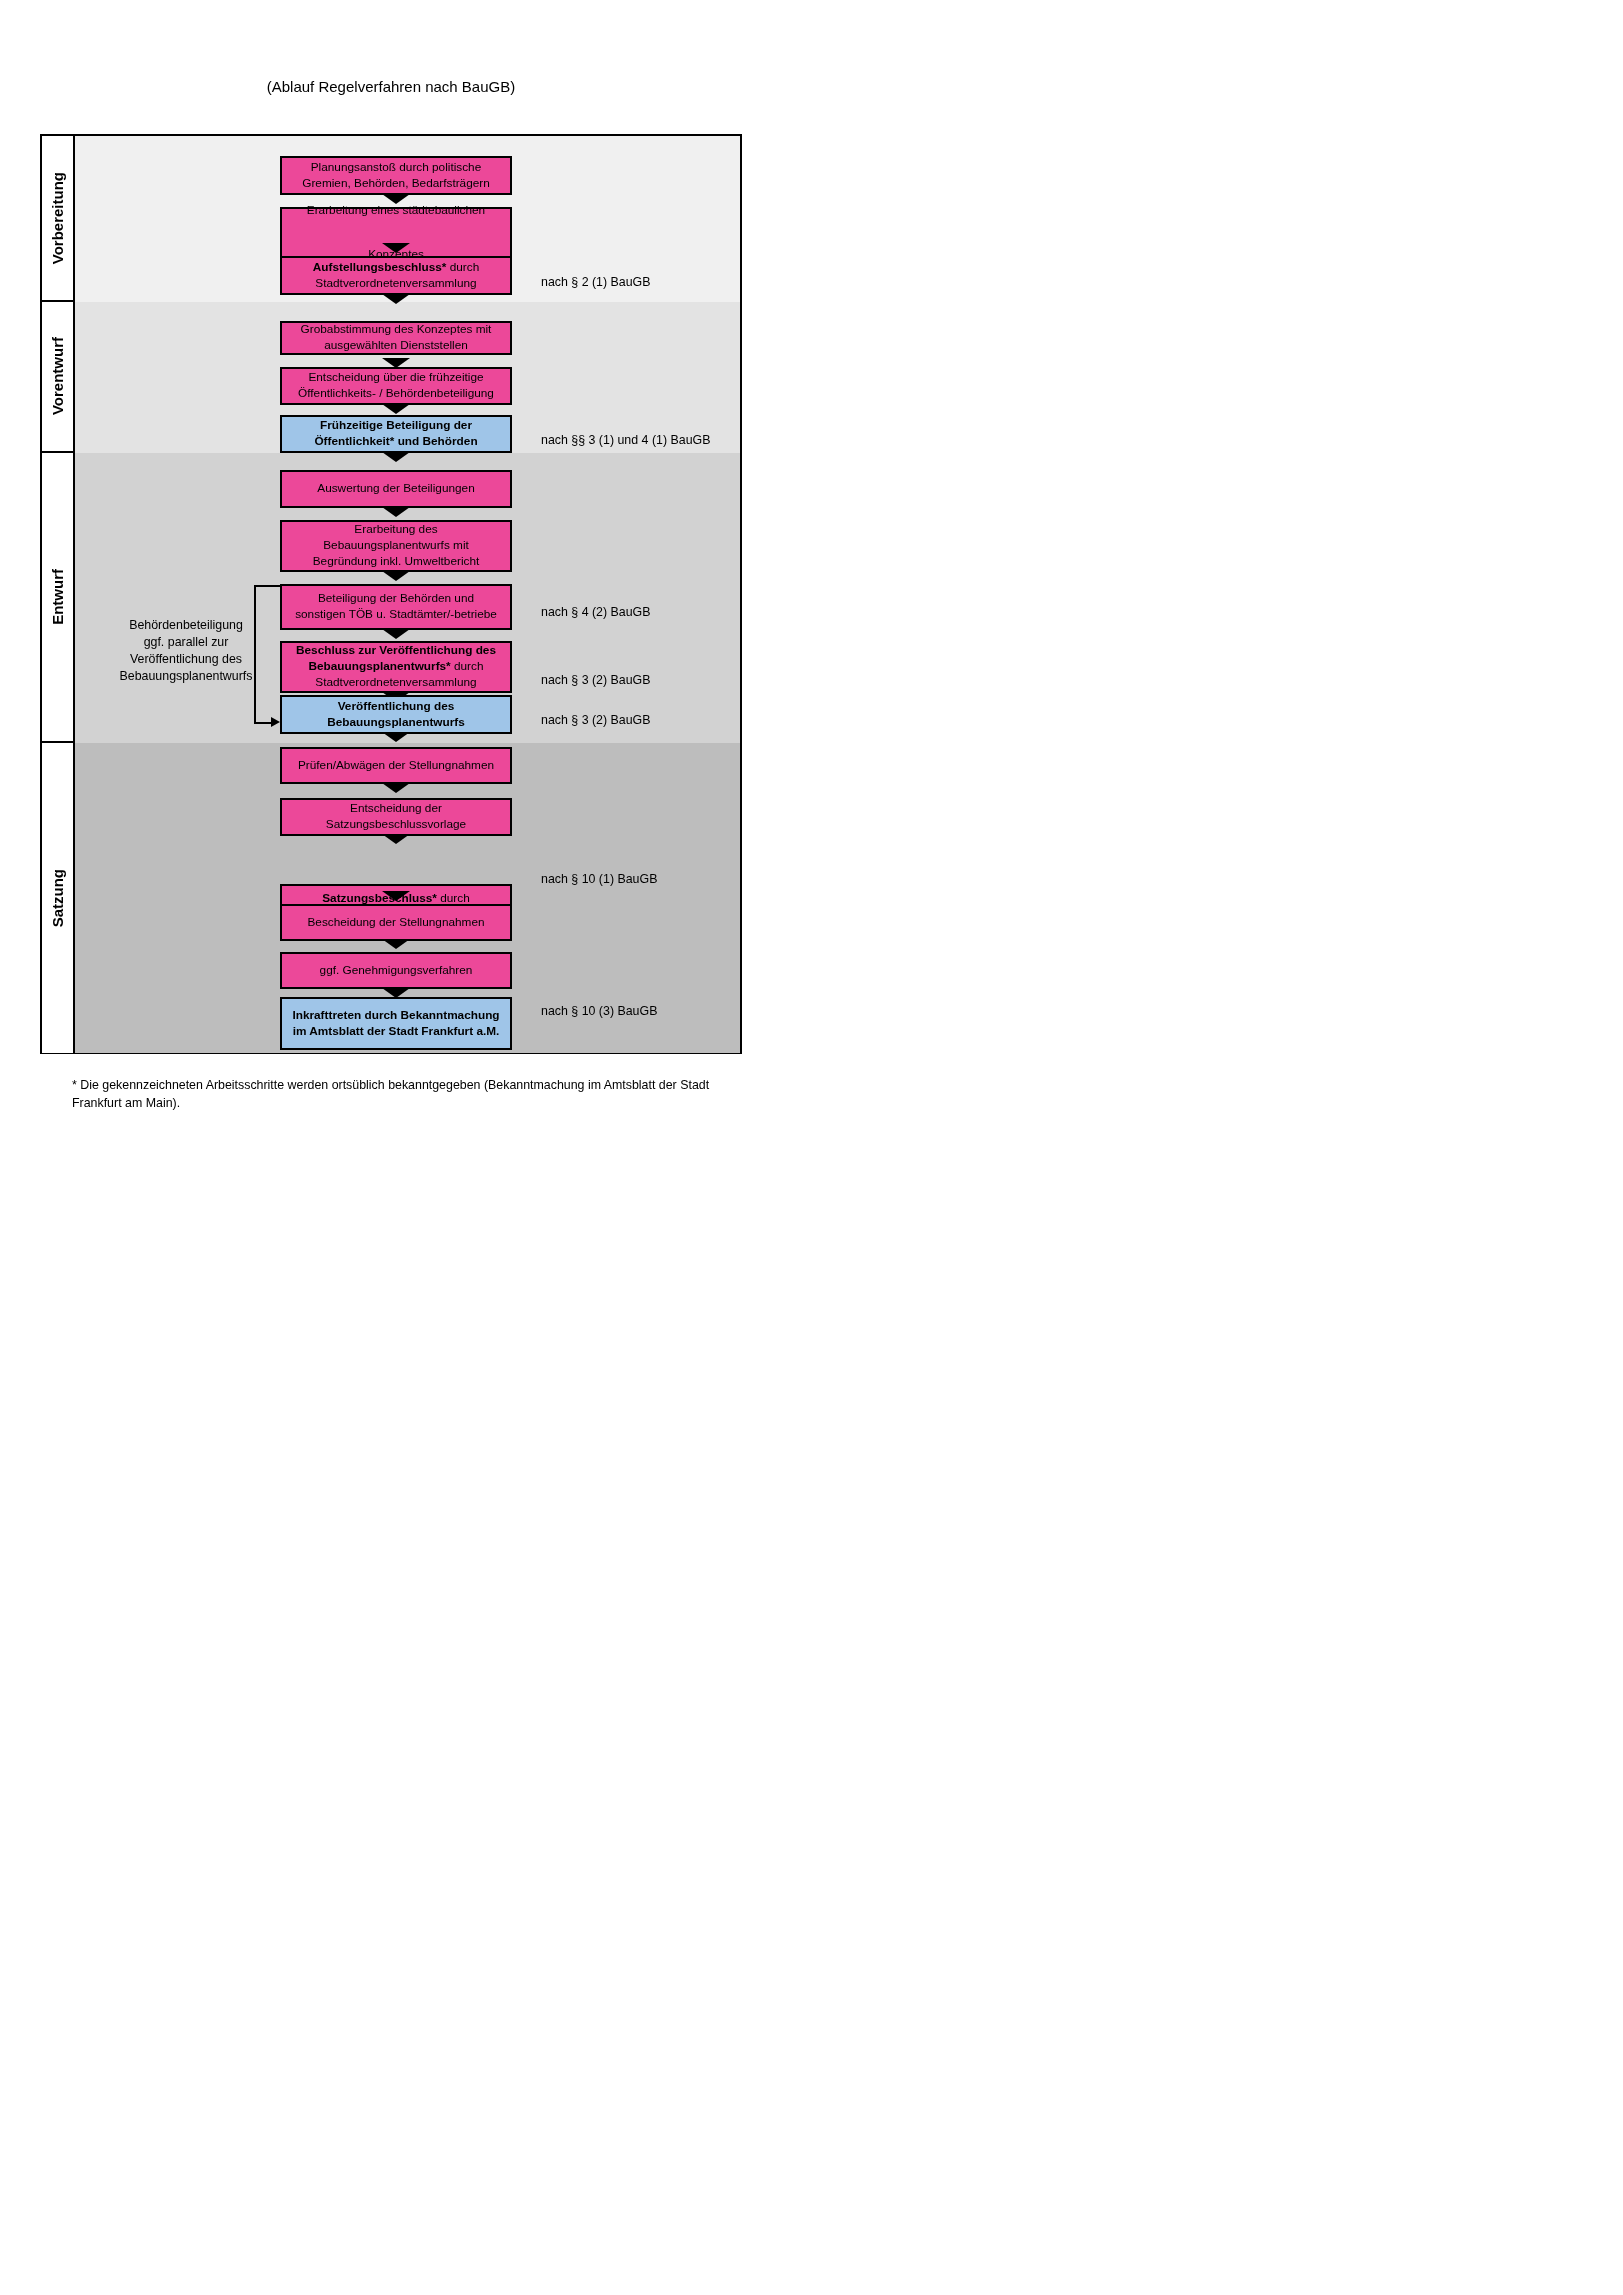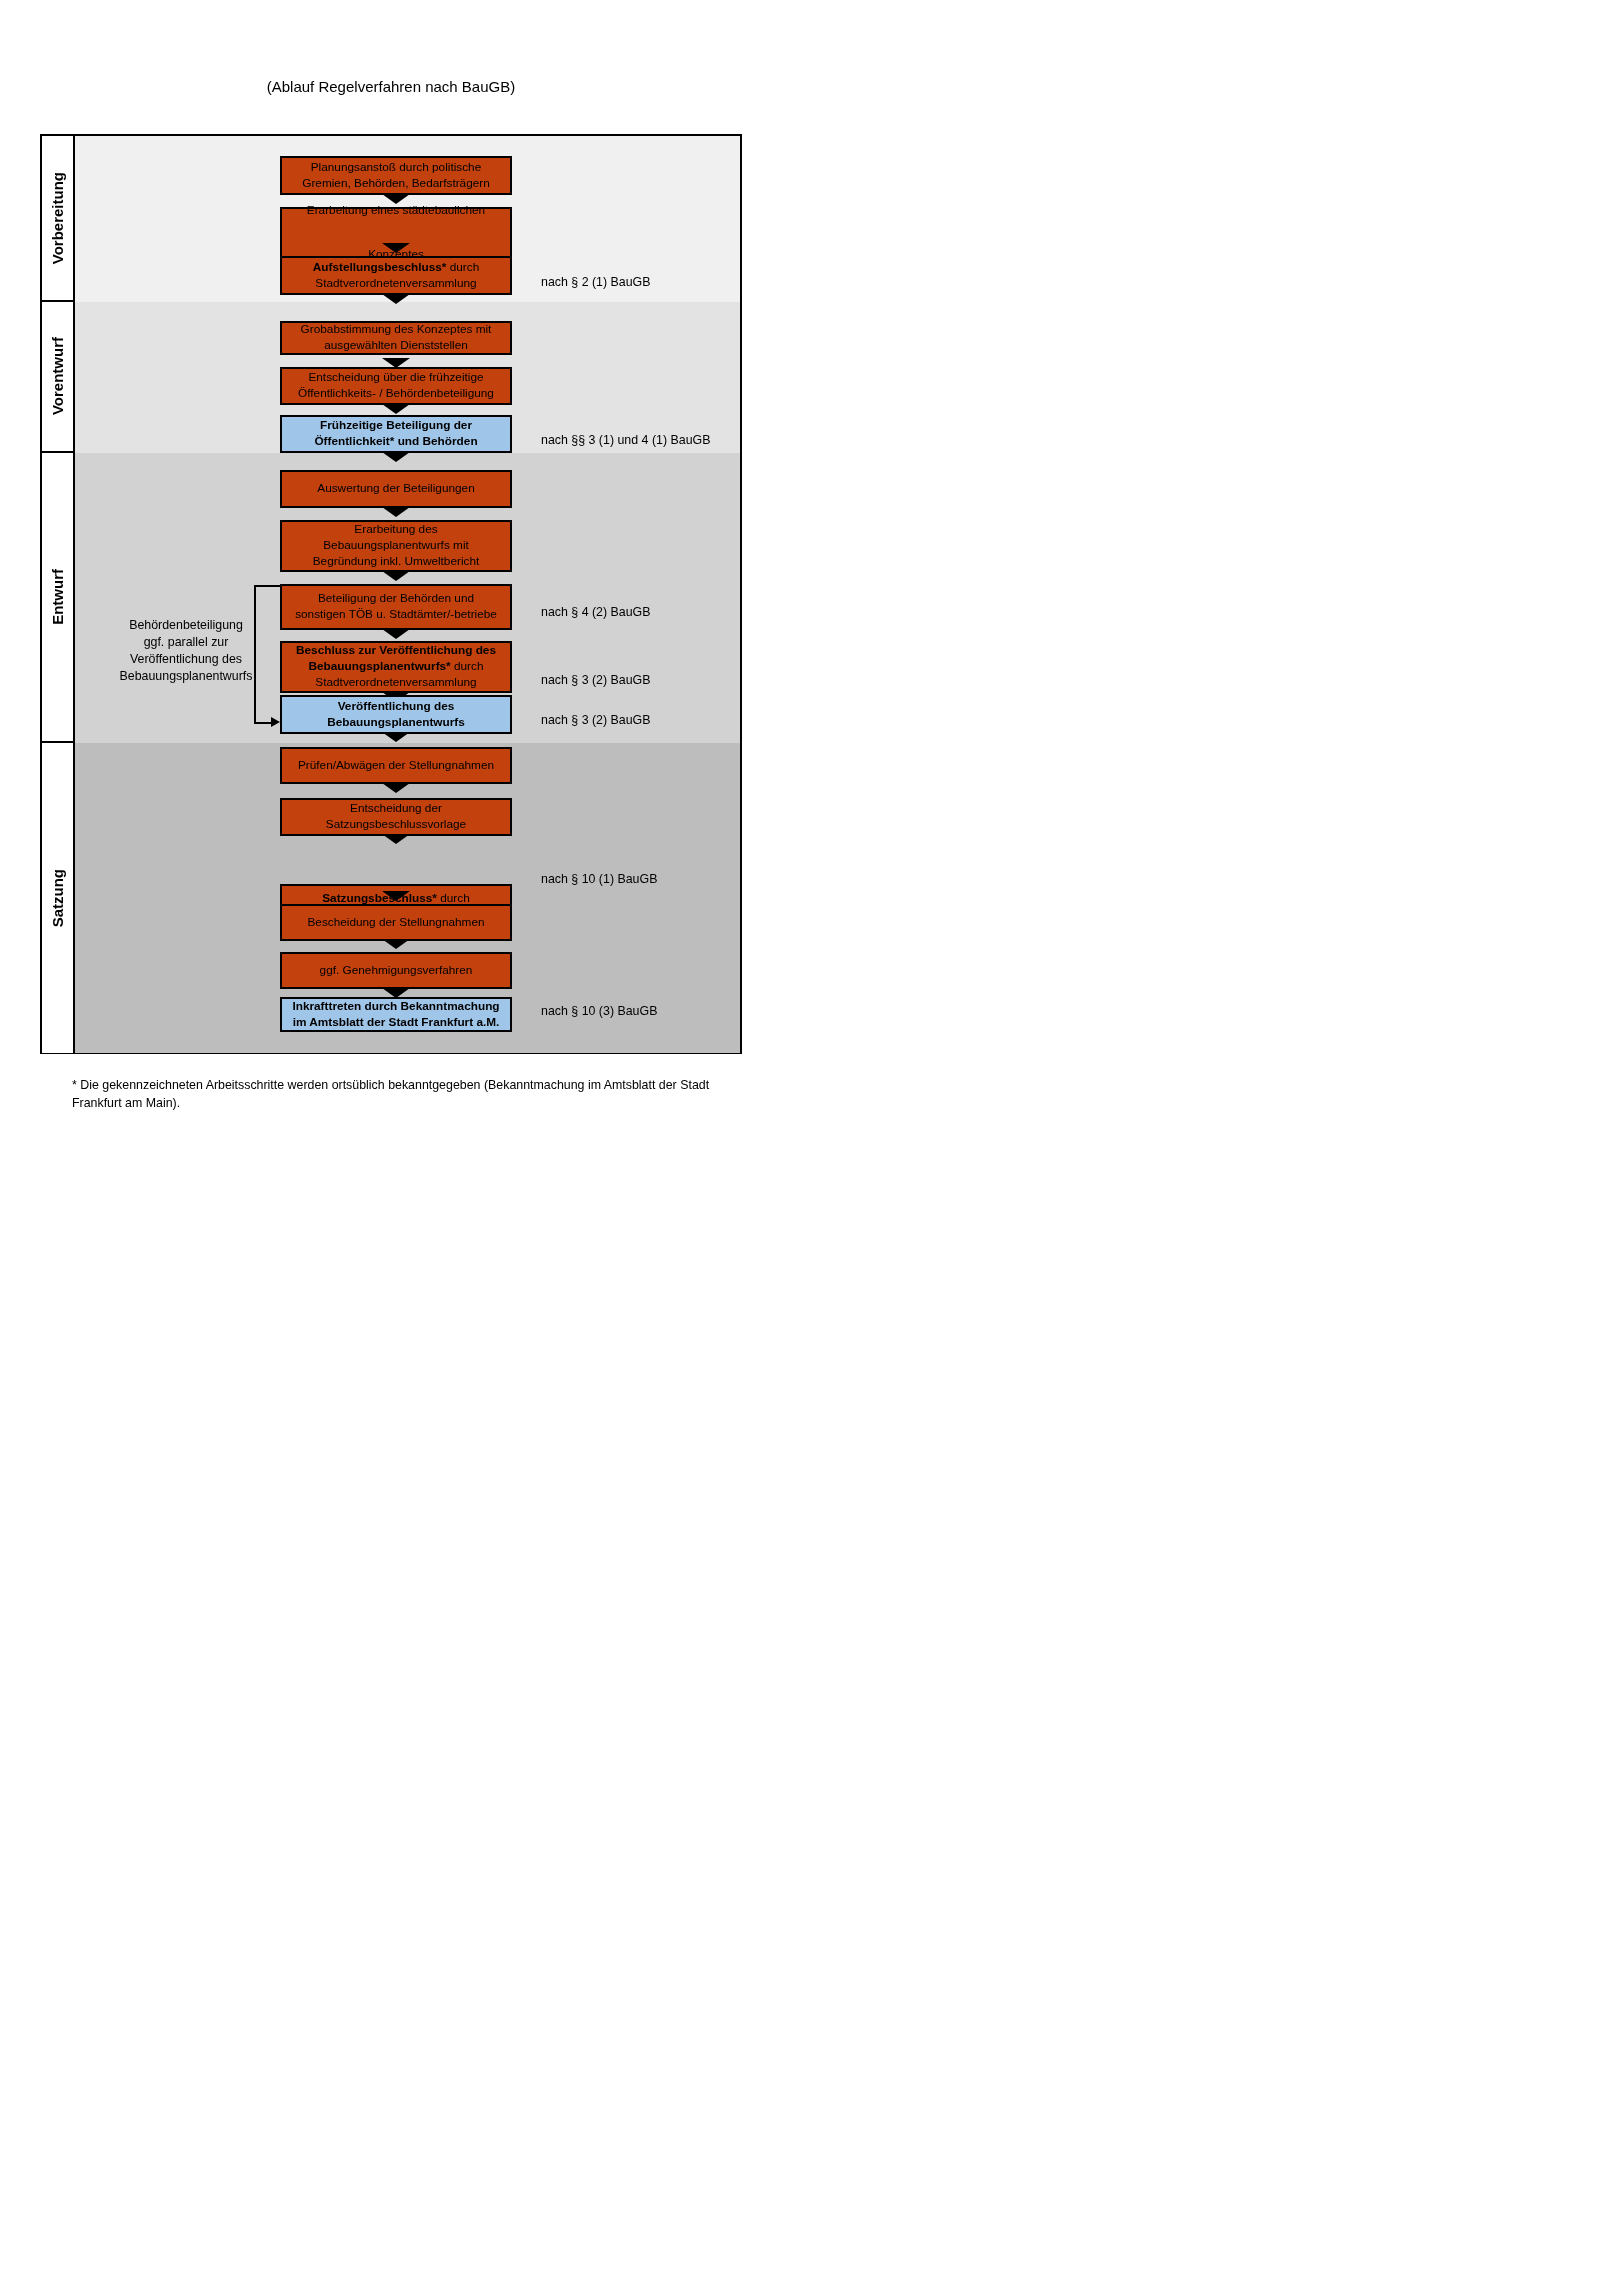--- a/index.html
+++ b/index.html
@@ -26,21 +26,21 @@
   .phase-label{
     writing-mode:vertical-rl;transform:rotate(180deg);
     font-weight:bold;font-size:15px;white-space:nowrap;
   }
   .phase-content{flex:1;}
 
   .overlay{position:absolute;left:0;top:0;right:0;bottom:0;}
 
   .flow-box{
     position:absolute;left:238px;width:232px;box-sizing:border-box;
-    border:2px solid #000;background:#c2410c;
+    border:2px solid #000;background:#ec4899;
     display:flex;flex-direction:column;align-items:center;justify-content:center;
     text-align:center;font-size:11.8px;line-height:15.7px;
   }
   .flow-box.highlight{background:#9FC5E8;font-weight:bold;}
   .flow-line{white-space:nowrap;}
 
   .flow-arrow{
     position:absolute;left:340px;width:0;height:0;
     border-left:14.4px solid transparent;border-right:14.4px solid transparent;
     border-top:10.5px solid #000;
@@ -188,21 +188,21 @@
         </div>
         <div class="flow-arrow" style="top: 755px;"></div>
         <div class="flow-box" style="top: 768px; height: 37px; justify-content: center;">
           <div class="flow-line"><span>Bescheidung der Stellungnahmen</span></div>
         </div>
         <div class="flow-arrow" style="top: 803px;"></div>
         <div class="flow-box" style="top: 816px; height: 37px;">
           <div class="flow-line"><span>ggf. Genehmigungsverfahren</span></div>
         </div>
         <div class="flow-arrow" style="top: 852px;"></div>
-        <div class="flow-box highlight" style="top: 861px; height: 35px;">
+        <div class="flow-box highlight" style="top: 861px; height: 53px;">
           <div class="flow-line"><b>Inkrafttreten</b><span> durch Bekanntmachung</span></div>
           <div class="flow-line"><span>im Amtsblatt der Stadt Frankfurt a.M.</span></div>
         </div>
         <div class="law-note" style="top: 139px;">nach § 2 (1) BauGB</div>
         <div class="law-note" style="top: 297px;">nach §§ 3 (1) und 4 (1) BauGB</div>
         <div class="law-note" style="top: 469px;">nach § 4 (2) BauGB</div>
         <div class="law-note" style="top: 537px;">nach § 3 (2) BauGB</div>
         <div class="law-note" style="top: 577px;">nach § 3 (2) BauGB</div>
         <div class="law-note" style="top: 736px;">nach § 10 (1) BauGB</div>
         <div class="law-note" style="top: 868px;">nach § 10 (3) BauGB</div>

